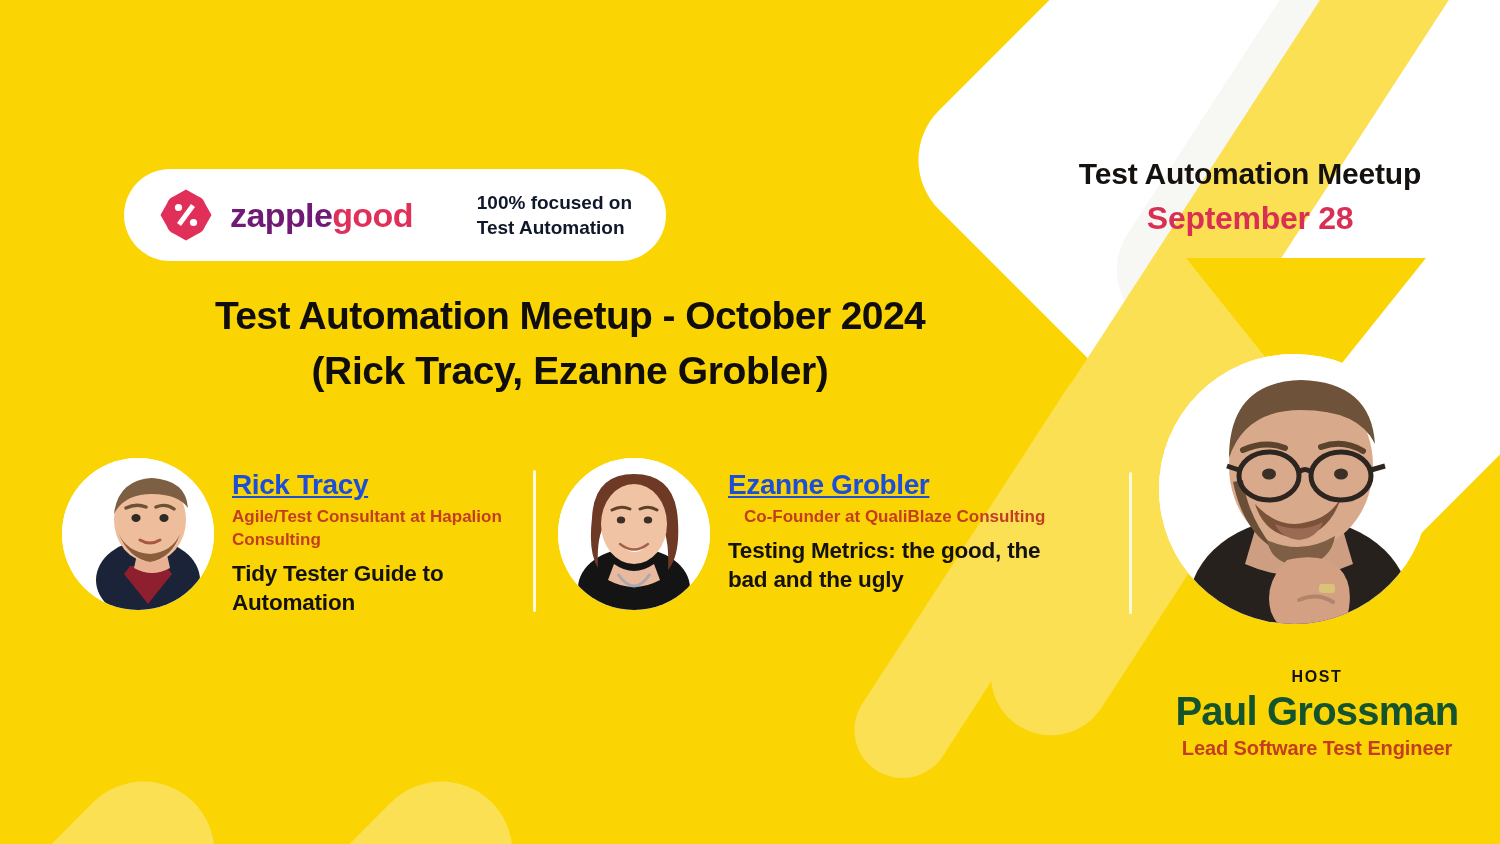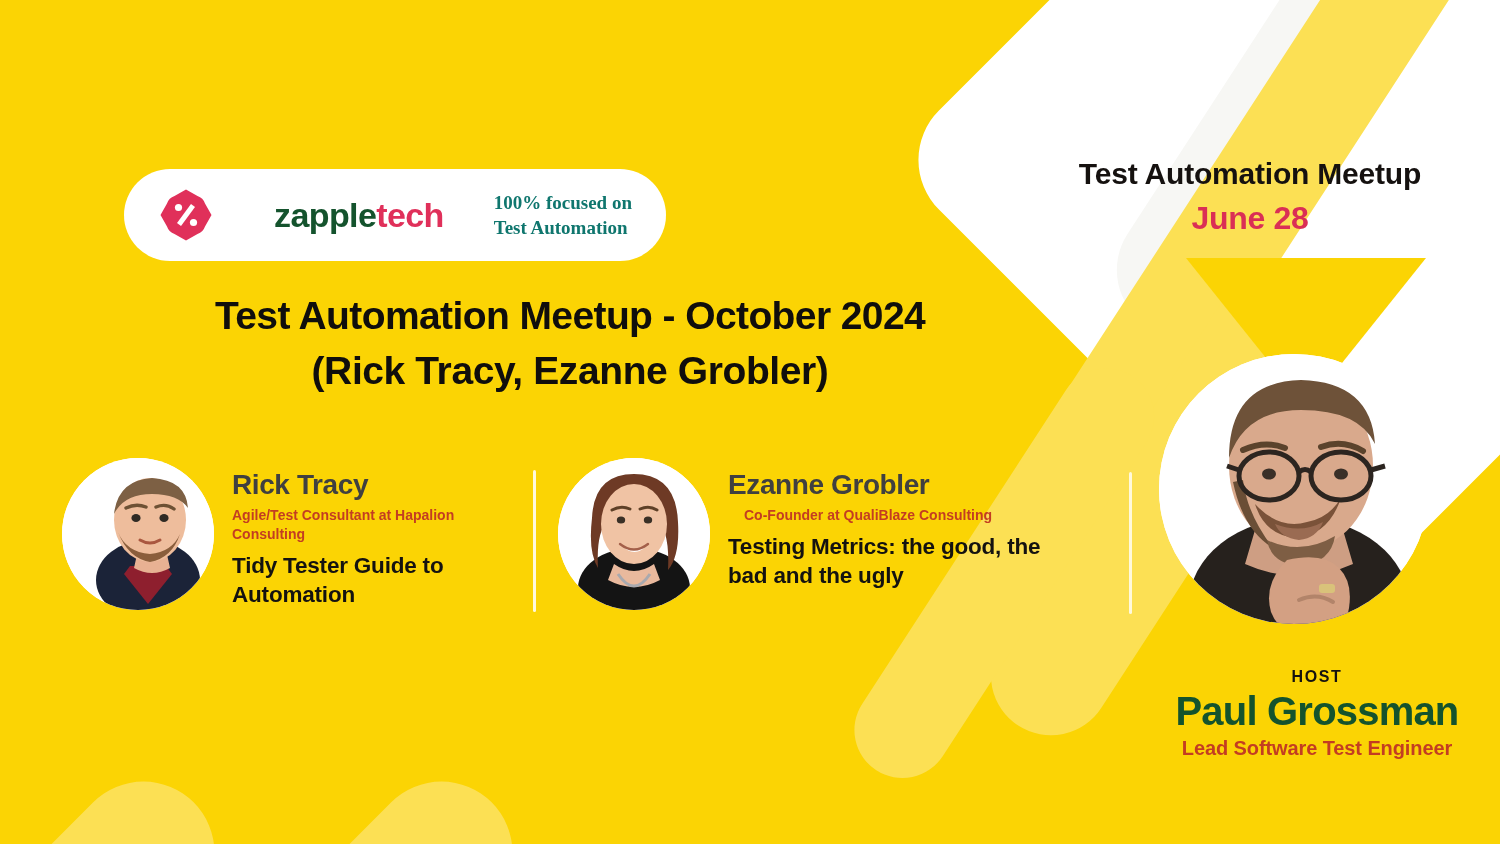--- a/index.html
+++ b/index.html
@@ -92,31 +92,30 @@
     width: 56px; height: 56px;
     flex: 0 0 56px;
     display: flex; align-items: center; justify-content: center;
   }
   .logo-word {
     font-size: 34px;
     font-weight: 700;
     letter-spacing: -0.6px;
     white-space: nowrap;
   }
-  .logo-word .dark { color: #14532d; margin-left: 44px; }
+  .logo-word .dark { color: #701a75; }
   .logo-word .red  { color: #E0305A; }
   .logo-tagline {
     margin-left: auto;
     text-align: left;
     font-size: 19px;
     font-weight: 600;
     line-height: 1.32;
-    color: #0f766e;
+    color: #0f172a;
     white-space: nowrap;
-    font-family: Liberation Serif, serif;
   }
 
   
   #callout {
     position: absolute;
     left: 1026px;
     top: 156px;
     width: 448px;
     text-align: center;
     z-index: 5;
@@ -182,27 +181,28 @@
     background: #FFFFFF;
     overflow: hidden;
     position: relative;
   }
   .avatar svg { display: block; width: 152px; height: 152px; }
 
   .sp-text { padding-top: 12px; }
   .sp-name {
     font-size: 28px;
     font-weight: 800;
-    color: #404040;
+    color: #1d4ed8;
     letter-spacing: -0.4px;
     line-height: 1.1;
+    text-decoration: underline;
   }
   .sp-role {
     margin-top: 5px;
-    font-size: 14px;
+    font-size: 17px;
     font-weight: 600;
     color: #C33D22;
     line-height: 1.35;
     max-width: 300px;
   }
   #speaker-1 .sp-role { max-width: 420px; margin-left: 16px; }
   .sp-topic {
     margin-top: 7px;
     font-size: 22.5px;
     font-weight: 600;
@@ -285,30 +285,30 @@
 
   <div id="logo-badge">
     <span class="logo-mark">
       <svg viewBox="0 0 56 56" xmlns="http://www.w3.org/2000/svg" aria-hidden="true">
         <path d="M28 2.5 L39.5 9 A12 12 0 0 1 47 16.5 L53.5 28 L47 39.5 A12 12 0 0 1 39.5 47 L28 53.5 L16.5 47 A12 12 0 0 1 9 39.5 L2.5 28 L9 16.5 A12 12 0 0 1 16.5 9 Z" fill="#E0305A"></path>
         <path d="M19 36 L33 17 L37 20 L23 39 Z" fill="#FFFFFF"></path>
         <circle cx="20.5" cy="20.5" r="3.6" fill="#FFFFFF"></circle>
         <circle cx="35.5" cy="35.5" r="3.6" fill="#FFFFFF"></circle>
       </svg>
     </span>
-    <span class="logo-word"><span class="dark">zapple</span><span class="red">tech</span></span>
+    <span class="logo-word"><span class="dark">zapple</span><span class="red">good</span></span>
     <span class="logo-tagline">
       <div>100% focused on</div>
       <div>Test Automation</div>
     </span>
   </div>
 
   <div id="callout">
     <div class="c-title">Test Automation Meetup</div>
-    <div class="c-date">June 28</div>
+    <div class="c-date">September 28</div>
   </div>
 
   <div id="headline">
     <div class="h-line1">Test Automation Meetup - October 2024</div>
     <div class="h-line2">(Rick Tracy, Ezanne Grobler)</div>
   </div>
 
   <div class="speaker" id="speaker-0">
     <div class="avatar">
       <svg viewBox="0 0 152 152" xmlns="http://www.w3.org/2000/svg" aria-hidden="true">

